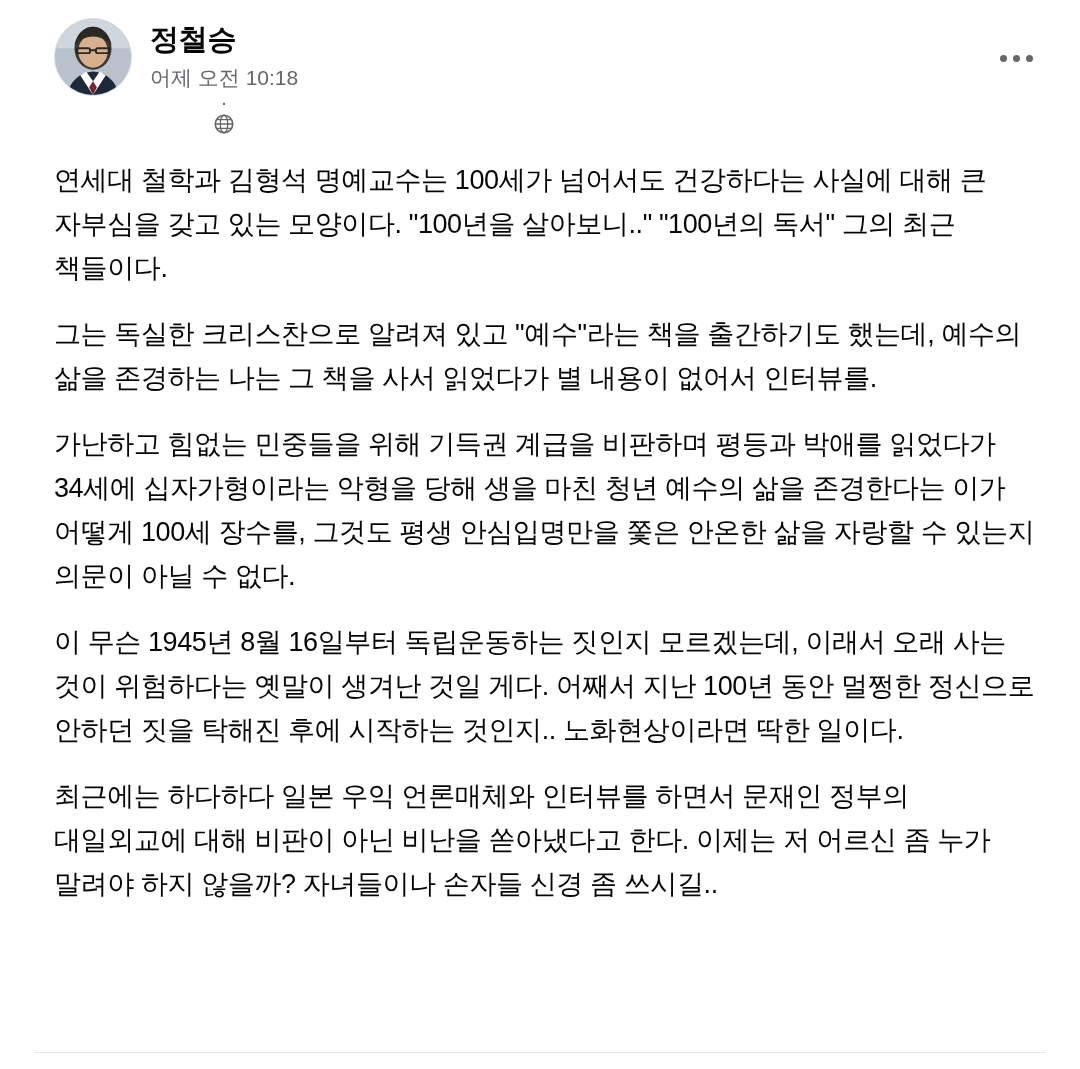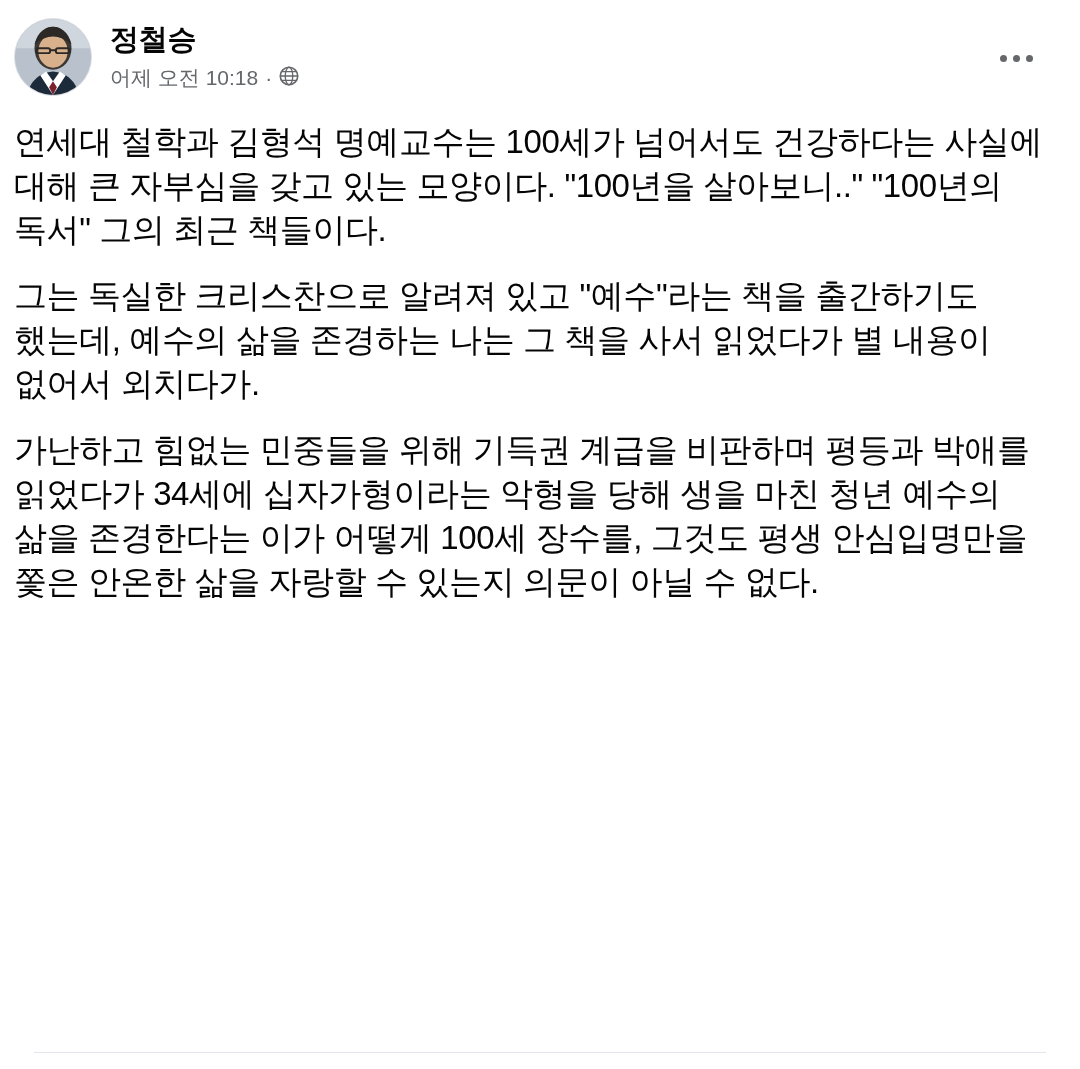--- a/index.html
+++ b/index.html
@@ -13,21 +13,21 @@
     font-family: "Liberation Sans", sans-serif;
     color: #050505;
     overflow: hidden;
   }
 
   .post {
     width: 1080px;
     height: 1069px;
     background: #ffffff;
     box-sizing: border-box;
-    padding: 18px 34px 0 14px;
+    padding: 18px 34px 0 54px;
     position: relative;
   }
 
   .post-header {
     display: flex;
     align-items: flex-start;
     position: relative;
     padding-bottom: 6px;
   }
 
@@ -53,24 +53,26 @@
   .author-name {
     font-size: 29px;
     line-height: 34px;
     font-weight: bold;
     color: #050505;
     letter-spacing: -0.3px;
   }
 
   .meta-row {
     display: flex;
+    align-items: center;
     margin-top: 10px;
     font-size: 21px;
     line-height: 24px;
     color: #65676b;
+    flex-direction: column;
   }
   .meta-time { color: #65676b; }
   .meta-dot {
     margin: 0 7px;
     color: #65676b;
   }
   .globe-icon {
     display: inline-flex;
     width: 20px;
     height: 20px;
@@ -94,21 +96,21 @@
   .menu-button span {
     width: 7px;
     height: 7px;
     border-radius: 50%;
     background: #65676b;
     display: block;
   }
 
   .post-body {
     margin-top: 18px;
-    font-size: 33px;
+    font-size: 27px;
     line-height: 44px;
     color: #050505;
     letter-spacing: -0.4px;
     word-break: keep-all;
   }
   .post-body p {
     margin: 0 0 22px 0;
   }
   .post-body p:last-child {
     margin-bottom: 0;
@@ -163,18 +165,20 @@
 
     <div class="menu-button">
       <span></span>
       <span></span>
       <span></span>
     </div>
   </div>
 
   <div class="post-body">
     <p>연세대 철학과 김형석 명예교수는 100세가 넘어서도 건강하다는 사실에 대해 큰 자부심을 갖고 있는 모양이다. "100년을 살아보니.." "100년의 독서" 그의 최근 책들이다.</p>
-    <p>그는 독실한 크리스찬으로 알려져 있고 "예수"라는 책을 출간하기도 했는데, 예수의 삶을 존경하는 나는 그 책을 사서 읽었다가 별 내용이 없어서 외치다가.</p>
+    <p>그는 독실한 크리스찬으로 알려져 있고 "예수"라는 책을 출간하기도 했는데, 예수의 삶을 존경하는 나는 그 책을 사서 읽었다가 별 내용이 없어서 인터뷰를.</p>
     <p>가난하고 힘없는 민중들을 위해 기득권 계급을 비판하며 평등과 박애를 읽었다가 34세에 십자가형이라는 악형을 당해 생을 마친 청년 예수의 삶을 존경한다는 이가 어떻게 100세 장수를, 그것도 평생 안심입명만을 쫓은 안온한 삶을 자랑할 수 있는지 의문이 아닐 수 없다.</p>
+    <p>이 무슨 1945년 8월 16일부터 독립운동하는 짓인지 모르겠는데, 이래서 오래 사는 것이 위험하다는 옛말이 생겨난 것일 게다. 어째서 지난 100년 동안 멀쩡한 정신으로 안하던 짓을 탁해진 후에 시작하는 것인지.. 노화현상이라면 딱한 일이다.</p>
+    <p>최근에는 하다하다 일본 우익 언론매체와 인터뷰를 하면서 문재인 정부의 대일외교에 대해 비판이 아닌 비난을 쏟아냈다고 한다. 이제는 저 어르신 좀 누가 말려야 하지 않을까? 자녀들이나 손자들 신경 좀 쓰시길..</p>
   </div>
 
   <div class="bottom-divider"></div>
 </div>
 
 </body></html>

